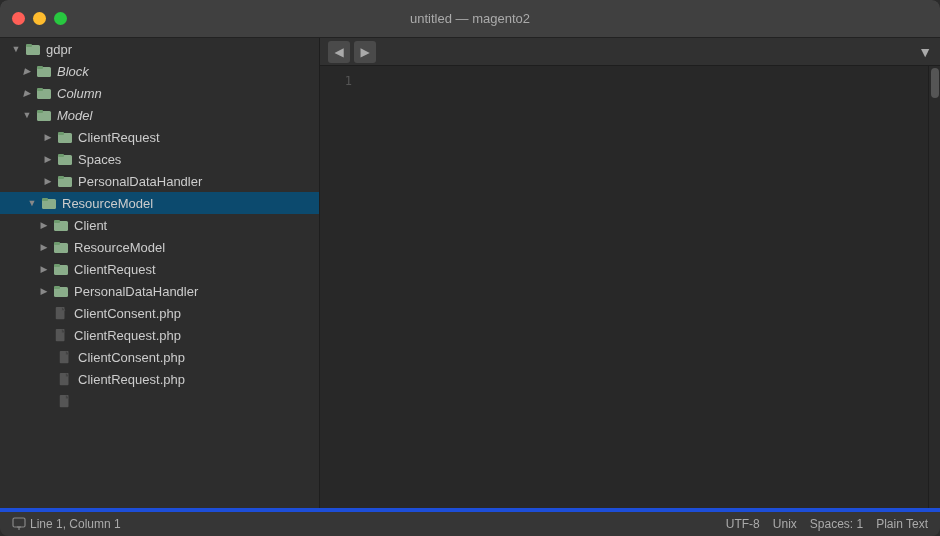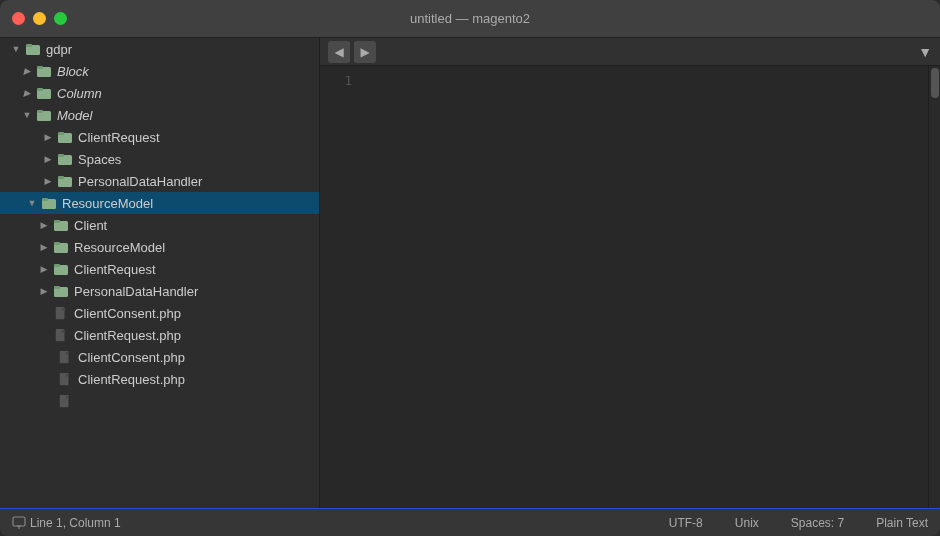--- a/index.html
+++ b/index.html
@@ -198,42 +198,42 @@
     }
 
     
     .statusbar {
       height: 28px;
       background: #363636;
       display: flex;
       align-items: center;
       padding: 0 12px;
       gap: 20px;
-      border-top: 1px solid #1d4ed8;
+      border-top: 4px solid #1d4ed8;
     }
     .status-item {
       color: #aaa;
       font-size: 12px;
       display: flex;
       align-items: center;
       gap: 4px;
     }
     .status-icon {
       width: 14px;
       height: 14px;
       display: flex;
       align-items: center;
       justify-content: center;
       color: #888;
       font-size: 10px;
     }
     .status-right {
       margin-left: auto;
       display: flex;
-      gap: 32px;
+      gap: 13px;
     }
   </style>
 </head>
 <body>
 
 <div>
 
   <div class="titlebar">
     <div class="titlebar-buttons">
       <div class="titlebar-btn btn-close"></div>
@@ -466,18 +466,18 @@
           <rect x="1" y="1" width="12" height="9" rx="1.5" stroke="#888" stroke-width="1.2" fill="none"></rect>
           <line x1="5" y1="10" x2="9" y2="10" stroke="#888" stroke-width="1.2"></line>
           <line x1="7" y1="10" x2="7" y2="13" stroke="#888" stroke-width="1.2"></line>
         </svg>
       </span>
       <span>Line 1, Column 1</span>
     </div>
     <div class="status-right">
       <span class="status-item">UTF-8</span>
       <span class="status-item">Unix</span>
-      <span class="status-item">Spaces: 7</span>
+      <span class="status-item">Spaces: 1</span>
       <span class="status-item">Plain Text</span>
     </div>
   </div>
 
 </div>
 
 </body></html>

